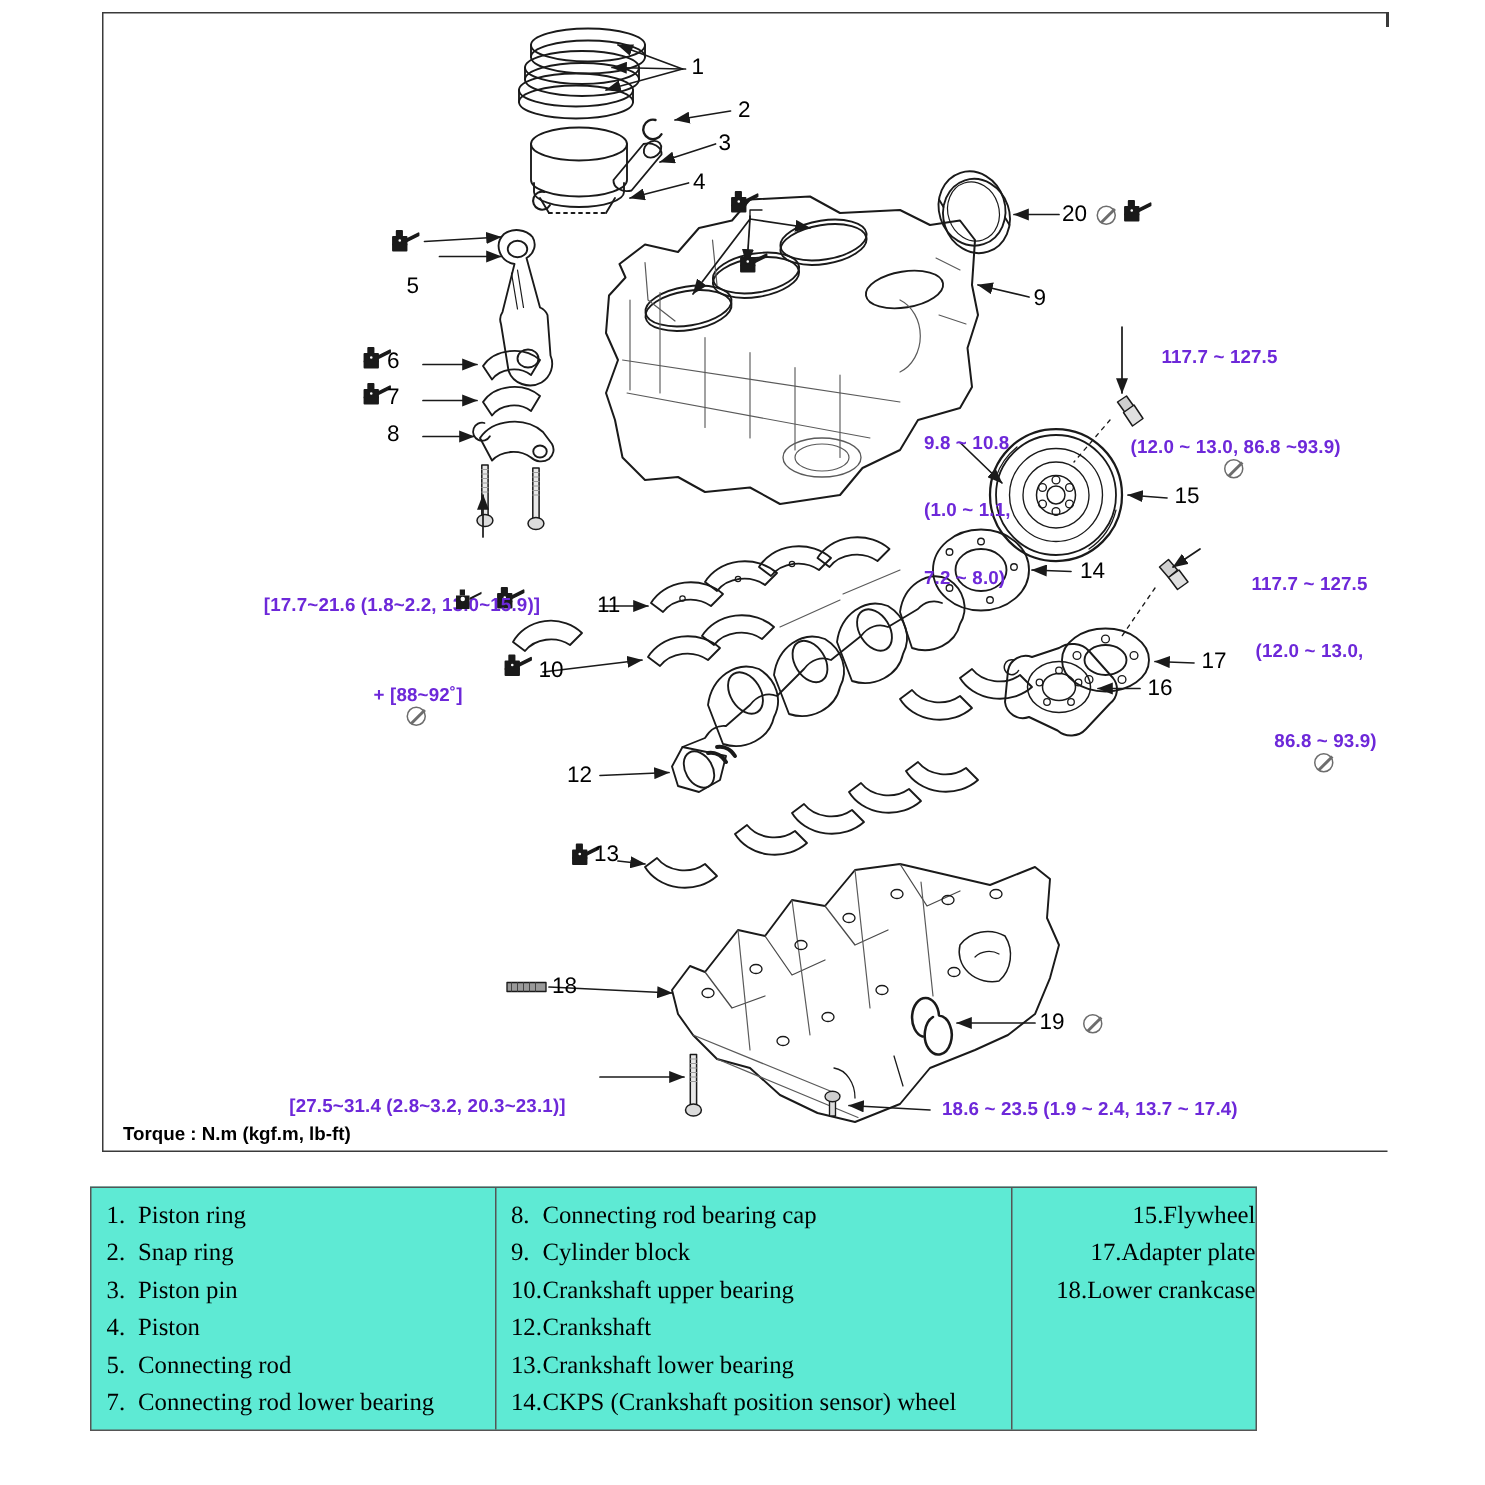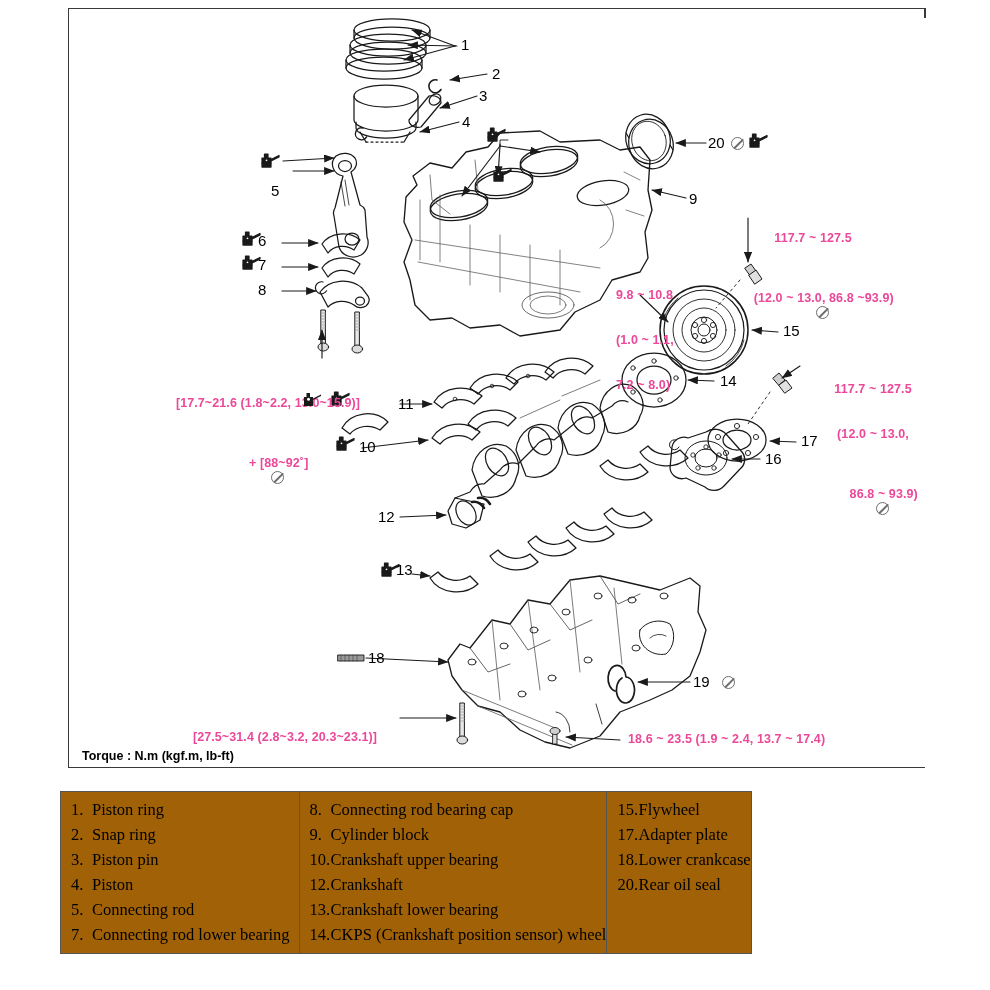--- a/index.html
+++ b/index.html
@@ -10,21 +10,21 @@
 
   
   #diagram-frame{position:absolute;left:68px;top:8px;width:857px;height:760px;
       border:1.6px solid #3a3a3a;border-right:none;box-sizing:border-box;background:#fff;}
   #frame-right-stub{position:absolute;left:924px;top:8px;width:1.6px;height:10px;background:#3a3a3a;}
 
   #art{position:absolute;left:0;top:0;width:990px;height:780px;}
 
   
   .torque{position:absolute;font-family:"Liberation Sans",sans-serif;
-      font-weight:bold;font-size:12.5px;line-height:15px;color:#ec4899;white-space:pre;letter-spacing:.1px;}
+      font-weight:bold;font-size:12.5px;line-height:15px;color:#6d28d9;white-space:pre;letter-spacing:.1px;}
   .torque.c{text-align:center;}
 
   
   .callout{position:absolute;font-family:"Liberation Sans",sans-serif;
       font-size:15px;color:#000;white-space:nowrap;}
 
   
   .noreuse{display:inline-block;vertical-align:-3px;width:15px;height:15px;position:relative;}
   .noreuse::before{content:"";position:absolute;left:0;top:0;width:13px;height:13px;
       border:1.6px solid #6d6d6d;border-radius:50%;box-sizing:border-box;}
@@ -32,26 +32,26 @@
       background:#6d6d6d;transform:rotate(-45deg);transform-origin:center;}
   .noreuse.inl{position:absolute;}
 
   
   #torque-footer{position:absolute;left:76px;top:745px;width:205px;height:22px;
       display:flex;align-items:center;padding-left:6px;box-sizing:border-box;
       font-weight:bold;font-size:12.5px;font-family:"Liberation Sans",sans-serif;
       border-top:none;}
 
   
-  #legend{position:absolute;left:60px;top:791px;width:692px;
-      border:1.4px solid #555;box-sizing:border-box;display:flex;background:#a16207;}
+  #legend{position:absolute;left:60px;top:791px;width:778px;
+      border:1.4px solid #555;box-sizing:border-box;display:flex;background:#5eead4;}
   #legend .col{box-sizing:border-box;padding:5px 0 6px 0;}
   #legend .col.c1{width:279px;border-right:1.4px solid #555;}
   #legend .col.c2{width:356px;border-right:1.4px solid #555;}
-  #legend .col.c3{width:168px;}
+  #legend .col.c3{width:168px;text-align:right;}
   #legend .row{font-family:"Liberation Serif",serif;font-size:16.5px;line-height:25px;
       white-space:nowrap;padding-left:10px;}
   #legend .row .n{display:inline-block;min-width:21px;}
 </style>
 </head>
 <body>
 
 <div id="stage">
 
   <div id="diagram-frame"></div>
@@ -496,17 +496,16 @@
       <div class="row"><span class="n">9.</span><span>Cylinder block</span></div>
       <div class="row"><span class="n">10.</span><span>Crankshaft upper bearing</span></div>
       <div class="row"><span class="n">12.</span><span>Crankshaft</span></div>
       <div class="row"><span class="n">13.</span><span>Crankshaft lower bearing</span></div>
       <div class="row"><span class="n">14.</span><span>CKPS (Crankshaft position sensor) wheel</span></div>
     </div>
     <div class="col c3">
       <div class="row"><span class="n">15.</span><span>Flywheel</span></div>
       <div class="row"><span class="n">17.</span><span>Adapter plate</span></div>
       <div class="row"><span class="n">18.</span><span>Lower crankcase</span></div>
-      <div class="row"><span class="n">20.</span><span>Rear oil seal</span></div>
     </div>
   </div>
 
 </div>
 
 </body></html>

